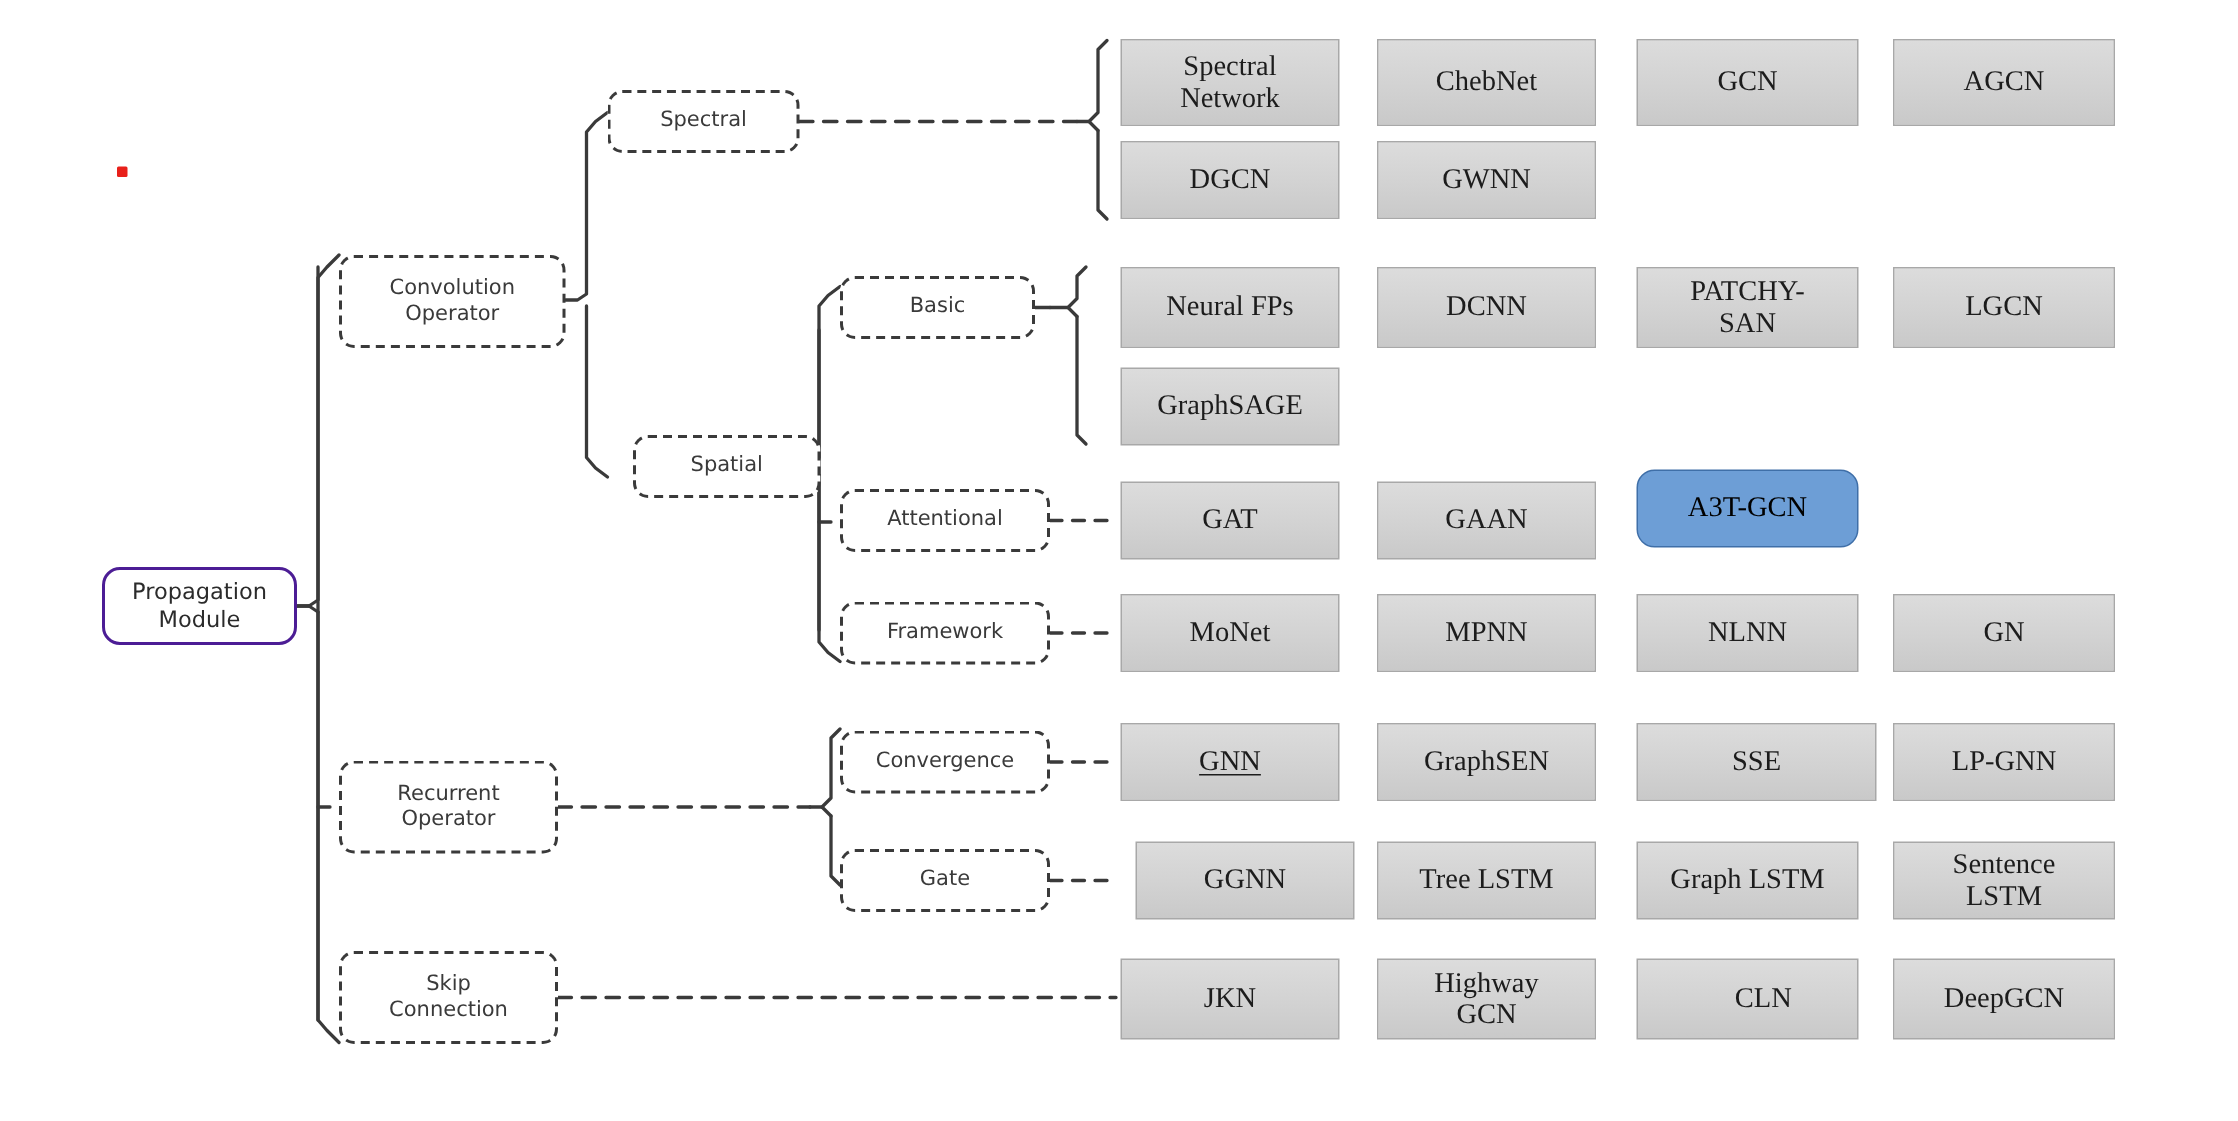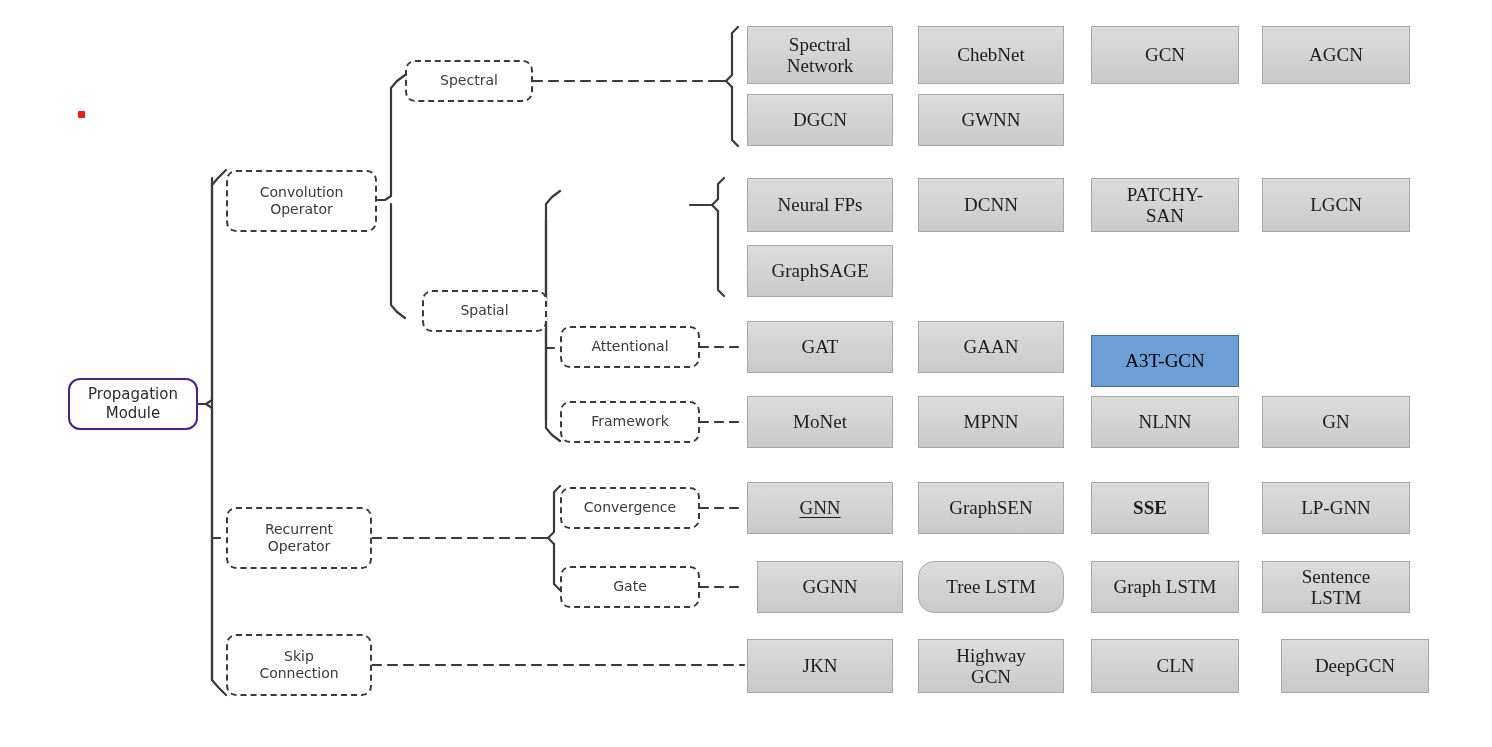--- a/index.html
+++ b/index.html
@@ -174,20 +174,23 @@
   </div>
 
   <div class="dash-node" style="left:405px; top:60px; width:128px; height:42px;">
     <span>Spectral</span>
   </div>
 
   <div class="dash-node" style="left:422px; top:290px; width:125px; height:42px;">
     <span>Spatial</span>
   </div>
 
+  <div class="dash-node" style="left:560px; top:184px; width:130px; height:42px;">
+    <span>Basic</span>
+  </div>
 
   <div class="dash-node" style="left:560px; top:326px; width:140px; height:42px;">
     <span>Attentional</span>
   </div>
 
   <div class="dash-node" style="left:560px; top:401px; width:140px; height:42px;">
     <span>Framework</span>
   </div>
 
   <div class="dash-node" style="left:560px; top:487px; width:140px; height:42px;">
@@ -240,21 +243,21 @@
   <div class="leaf" style="left:747px; top:245px; width:146px; height:52px;">
     <span>GraphSAGE</span>
   </div>
 
   <div class="leaf" style="left:747px; top:321px; width:146px; height:52px;">
     <span>GAT</span>
   </div>
   <div class="leaf" style="left:918px; top:321px; width:146px; height:52px;">
     <span>GAAN</span>
   </div>
-  <div class="leaf highlight" style="left:1091px; top:335px; width:148px; height:52px;">
+  <div class="leaf highlight" style="left:1091px; top:313px; width:148px; height:52px;border-radius:12px;">
     <span>A3T-GCN</span>
   </div>
 
   <div class="leaf" style="left:747px; top:396px; width:146px; height:52px;">
     <span>MoNet</span>
   </div>
   <div class="leaf" style="left:918px; top:396px; width:146px; height:52px;">
     <span>MPNN</span>
   </div>
   <div class="leaf" style="left:1091px; top:396px; width:148px; height:52px;">
@@ -263,31 +266,31 @@
   <div class="leaf" style="left:1262px; top:396px; width:148px; height:52px;">
     <span>GN</span>
   </div>
 
   <div class="leaf" style="left:747px; top:482px; width:146px; height:52px;">
     <span class="u">GNN</span>
   </div>
   <div class="leaf" style="left:918px; top:482px; width:146px; height:52px;">
     <span>GraphSEN</span>
   </div>
-  <div class="leaf" style="left:1091px; top:482px; width:118px; height:52px;font-weight:bold;">
+  <div class="leaf" style="left:1091px; top:482px; width:160px; height:52px;">
     <span>SSE</span>
   </div>
   <div class="leaf" style="left:1262px; top:482px; width:148px; height:52px;">
     <span>LP-GNN</span>
   </div>
 
   <div class="leaf" style="left:757px; top:561px; width:146px; height:52px;">
     <span>GGNN</span>
   </div>
-  <div class="leaf" style="left:918px; top:561px; width:146px; height:52px;border-radius:16px;">
+  <div class="leaf" style="left:918px; top:561px; width:146px; height:52px;">
     <span>Tree LSTM</span>
   </div>
   <div class="leaf" style="left:1091px; top:561px; width:148px; height:52px;">
     <span>Graph LSTM</span>
   </div>
   <div class="leaf" style="left:1262px; top:561px; width:148px; height:52px;">
     <span>
       <span>Sentence</span><br>
       <span>LSTM</span>
     </span>
@@ -298,17 +301,17 @@
   </div>
   <div class="leaf" style="left:918px; top:639px; width:146px; height:54px;">
     <span>
       <span>Highway</span><br>
       <span>GCN</span>
     </span>
   </div>
   <div class="leaf" style="left:1091px; top:639px; width:148px; height:54px;padding-left:24px;">
     <span>CLN</span>
   </div>
-  <div class="leaf" style="left:1262px; top:639px; width:148px; height:54px;margin-left:19px;">
+  <div class="leaf" style="left:1262px; top:639px; width:148px; height:54px;">
     <span>DeepGCN</span>
   </div>
 
 </div>
 
 </body></html>

